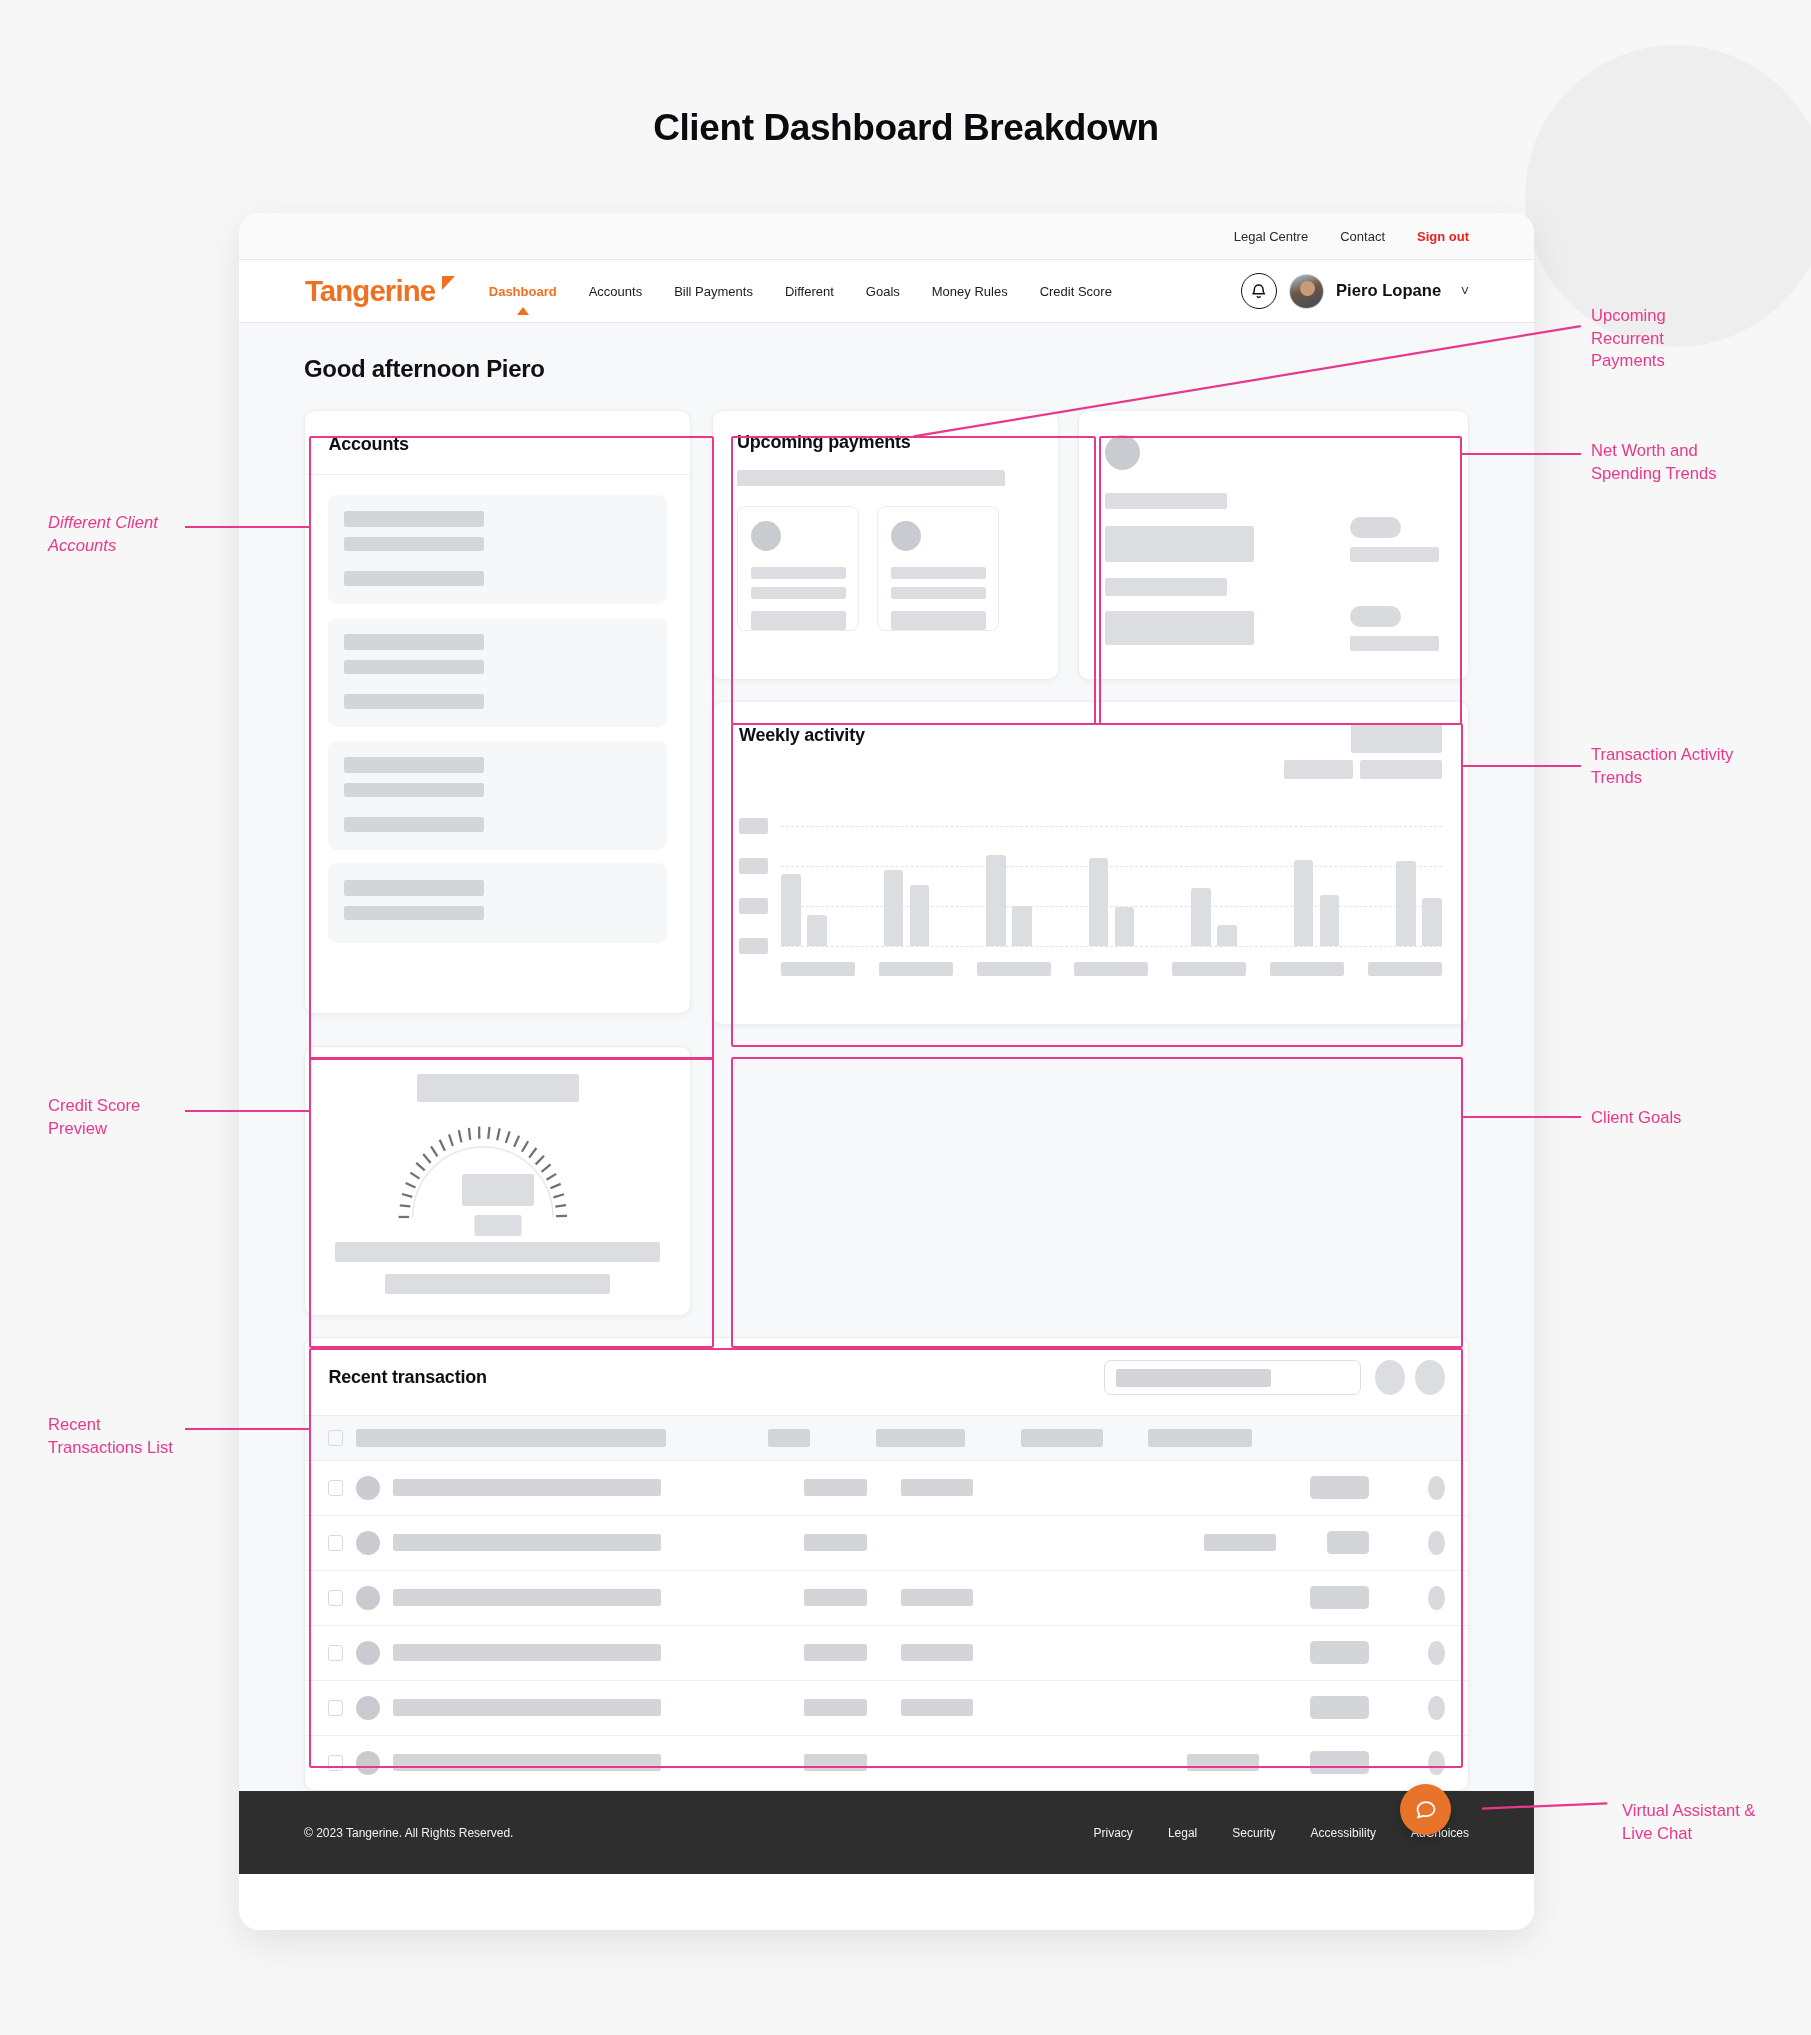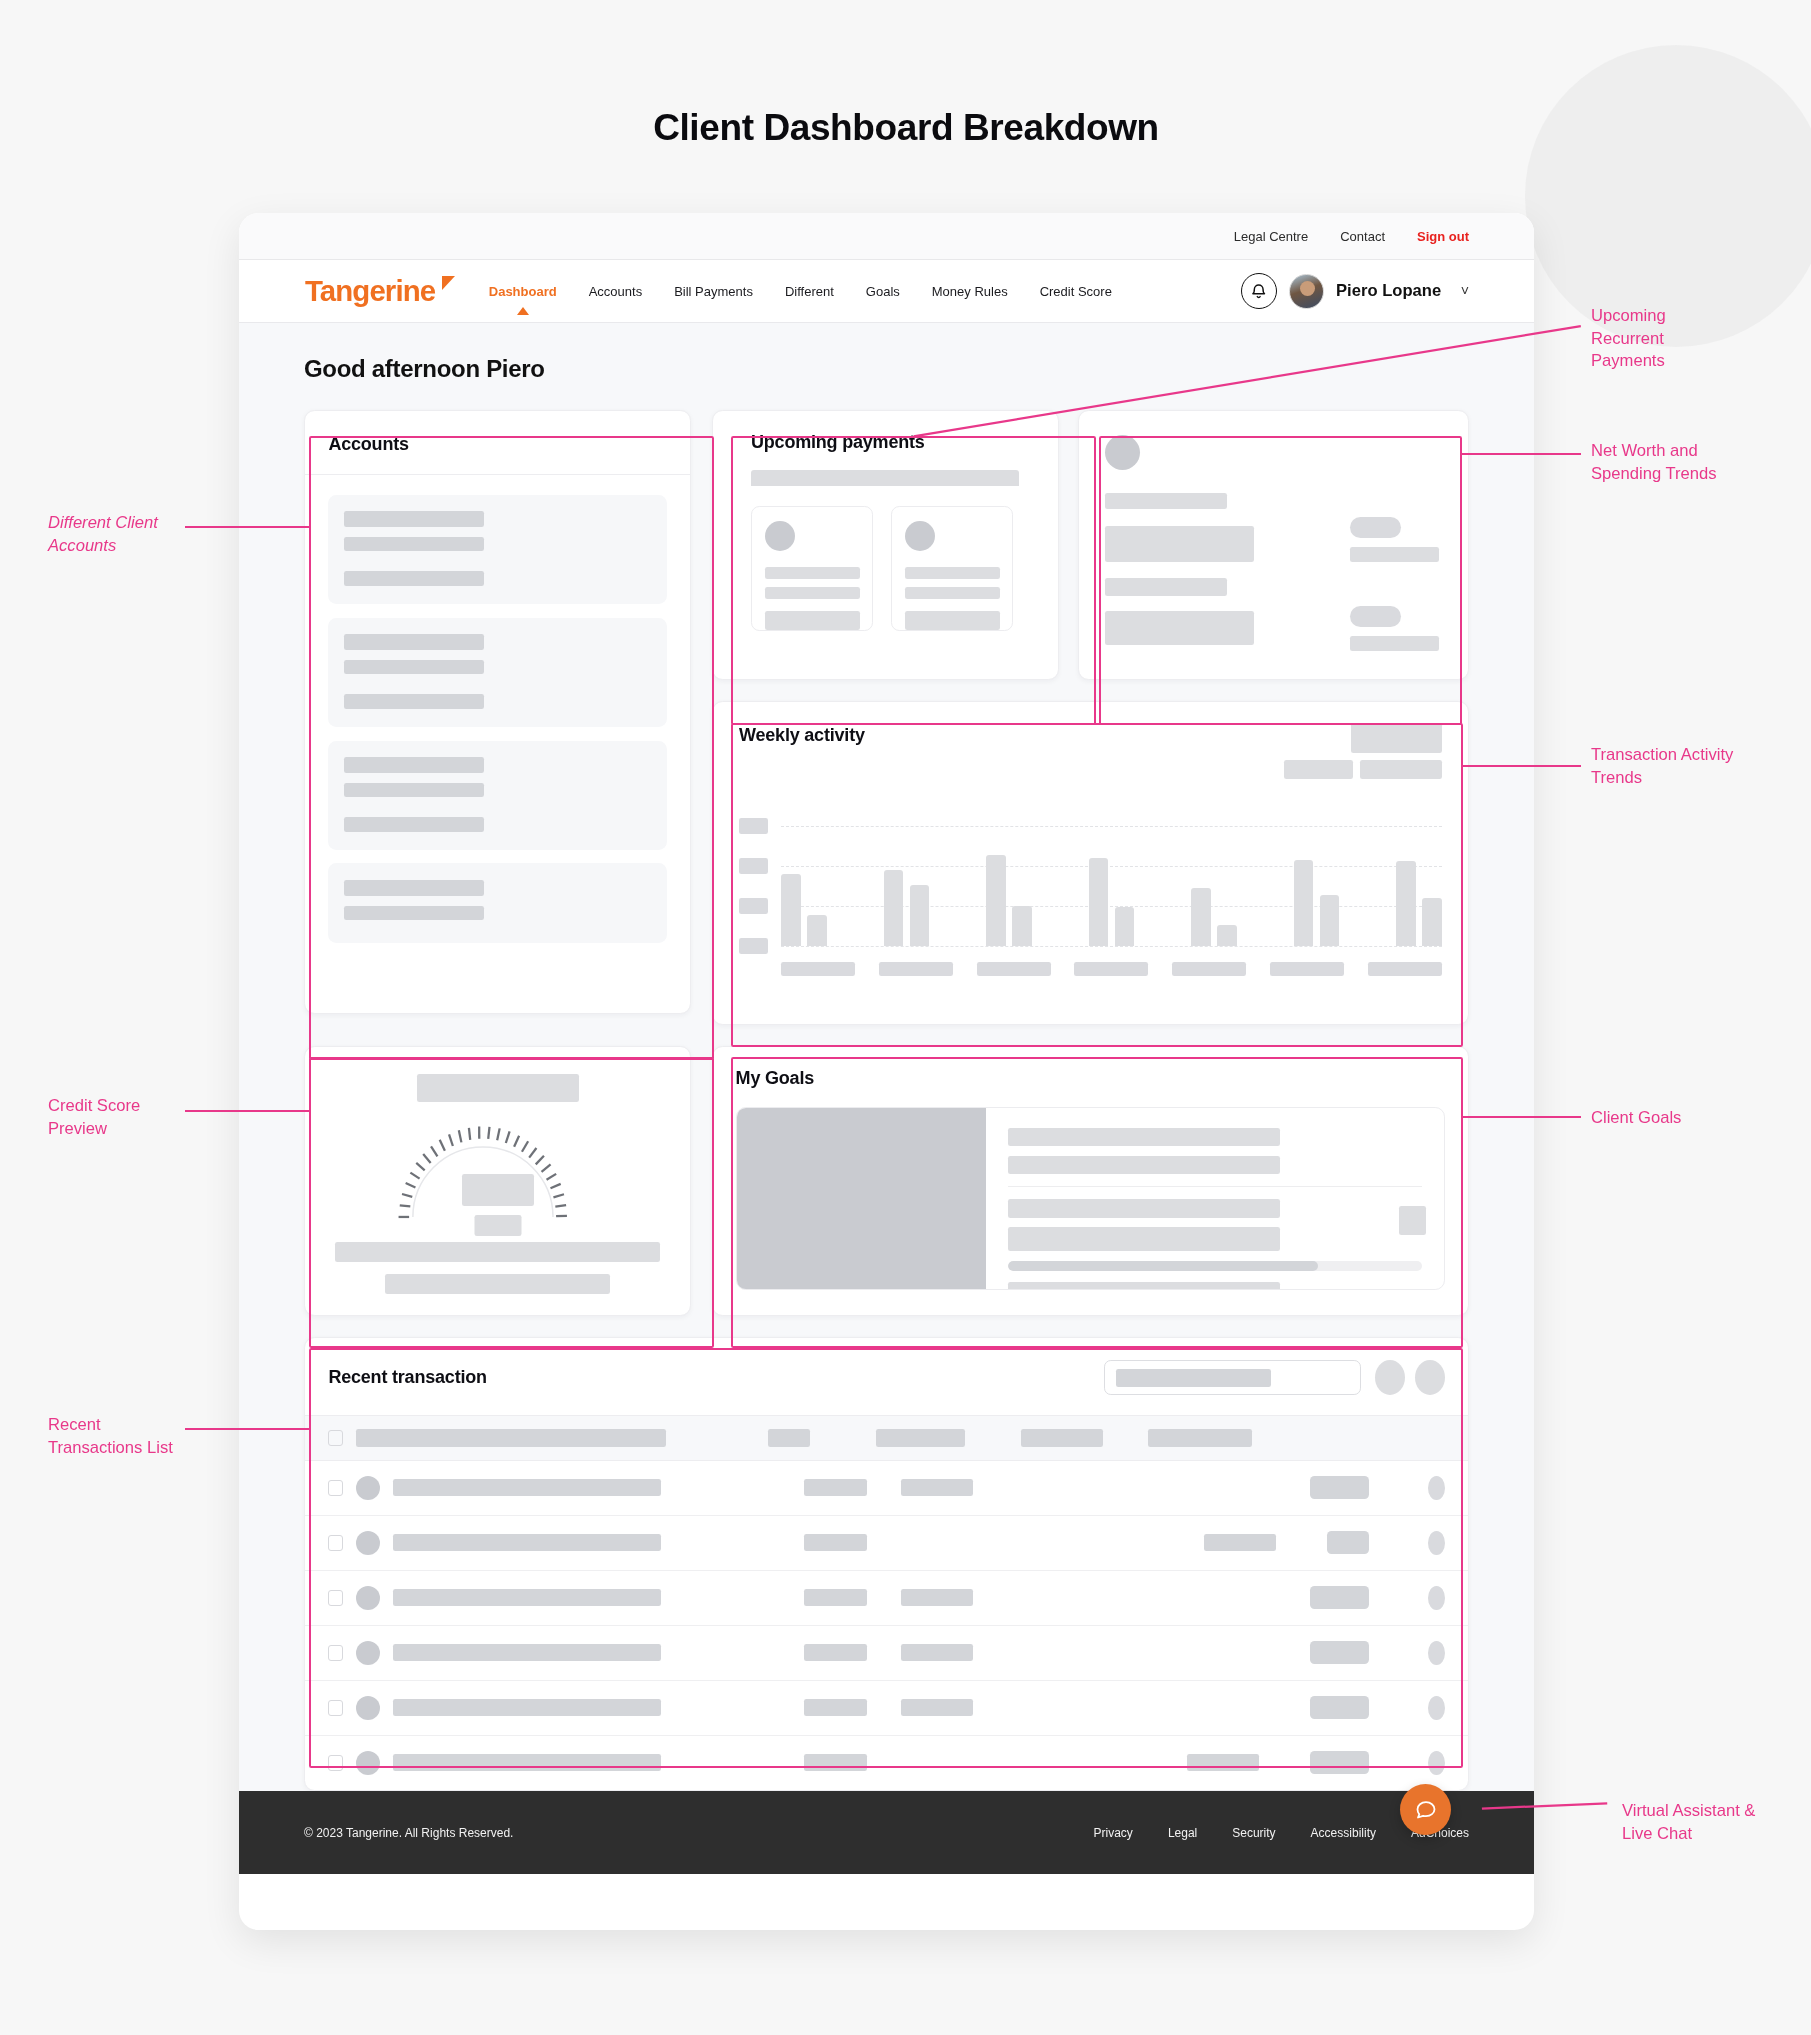--- a/index.html
+++ b/index.html
@@ -112,21 +112,21 @@
   .acct {
     background: #F6F7F9; border-radius: 8.3px; padding: 16.6px 16px 18px;
   }
   .acct .l1 { width: 140px; height: 16px; margin-bottom: 9.8px; }
   .acct .l2 { width: 140px; height: 14.3px; margin-bottom: 19.6px; }
   .acct .l3 { width: 140px; height: 15px; }
 
   .rightcol { flex: 1; display:flex; flex-direction: column; gap: 21px; }
   .row1b { display: flex; gap: 19px; }
 
-  .upcoming { width: 347px; height: 270px; padding: 21px 38px; }
+  .upcoming { width: 347px; height: 270px; padding: 21px 24px; }
   .upcoming .bar { width: 268px; height: 16.6px; margin: 16.6px 0 19.6px; }
   .pay-grid { display: flex; gap: 18px; }
   .pay {
     width: 122px; height: 125px; border: 0.8px solid #ECECEF; border-radius: 8.3px;
     padding: 14.3px 13px;
   }
   .pay .c { width: 30px; height: 30px; margin-bottom: 16px; }
   .pay .b1 { width: 95px; height: 12px; margin-bottom: 7.5px; }
   .pay .b2 { width: 95px; height: 12px; margin-bottom: 12px; }
   .pay .b3 { width: 95px; height: 19px; }
@@ -461,39 +461,20 @@
             </svg>
           </div>
           <div class="sk-l mid1"></div>
           <div class="sk-l mid2"></div>
           <div class="credit-foot">
             <div class="sk-l f1"></div>
             <div class="sk-l f2"></div>
           </div>
         </div>
 
-        <div class="card goals">
-          <div class="card-title">My Goals</div>
-          <div class="goal-card">
-            <div class="goal-img"></div>
-            <div class="goal-body">
-              <div class="sk-l g1"></div>
-              <div class="sk-l g2"></div>
-              <div class="gdiv"></div>
-              <div class="sk-l g3"></div>
-              <div class="sk-l g4"></div>
-              <div class="sk-l gbadge"></div>
-              <div class="gprog">
-                  <i style="width:75%"></i>
-                </div>
-              <div class="sk-l g5"></div>
-
-            </div>
-          </div>
-        </div>
       </div>
 
       <div class="card recent">
         <div class="recent-head">
           <div class="card-title">Recent transaction</div>
           <div class="search">
               <div class="sk"></div>
             </div>
           <div class="rbtns">
             <div class="rbtn"></div>

